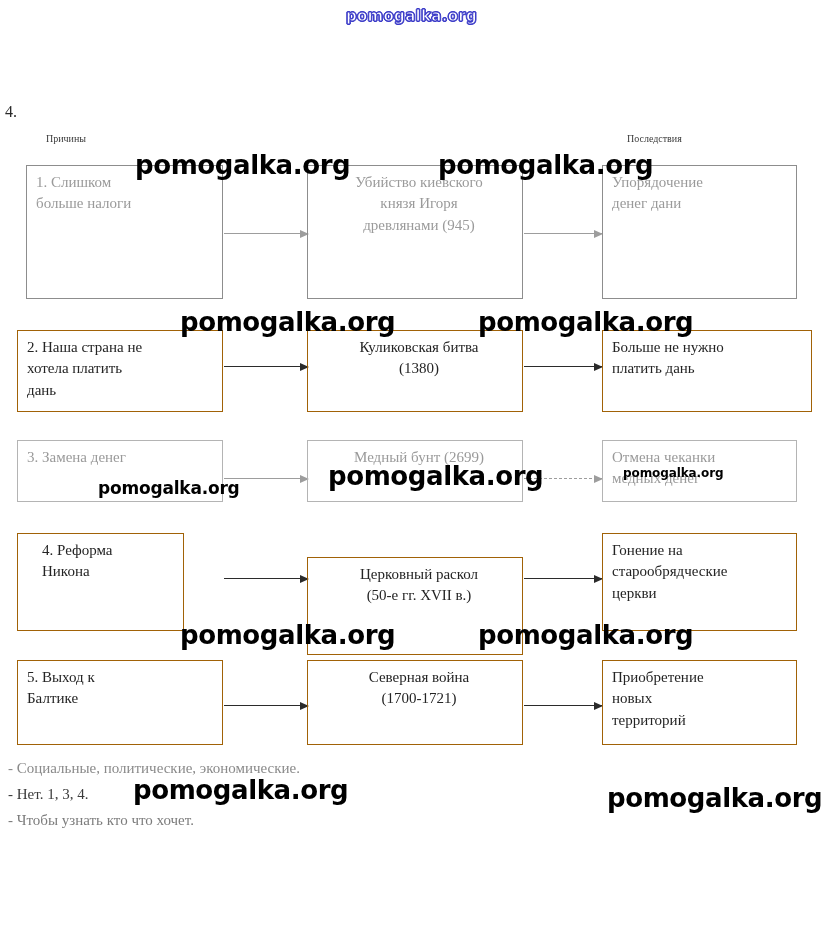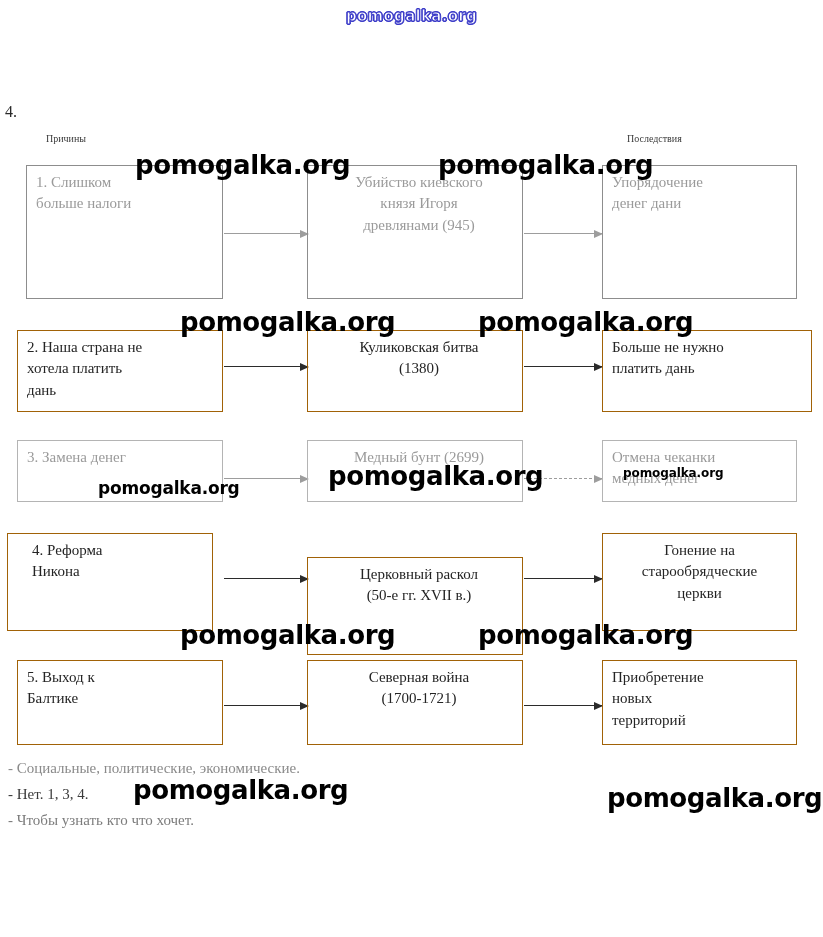--- a/index.html
+++ b/index.html
@@ -160,27 +160,27 @@
   <div class="node left" style="left:602px; top:330px; width:210px; height:82px;">Больше не нужно
 платить дань</div>
 
   <div class="node left faint ghost-border" style="left:17px; top:440px; width:206px; height:62px;">3. Замена  денег</div>
   <div class="arrow faint" style="left:224px; top:478px; width:84px;"></div>
   <div class="node center faint ghost-border" style="left:307px; top:440px; width:216px; height:62px;">Медный бунт (2699)</div>
   <div class="arrow faint dashed" style="left:524px; top:478px; width:78px;"></div>
   <div class="node left faint ghost-border" style="left:602px; top:440px; width:195px; height:62px;">Отмена чеканки
 медных денег</div>
 
-  <div class="node left" style="left:7px; top:533px; width:206px; height:98px;padding-left:24px;">4. Реформа
+  <div class="node left" style="left:17px; top:533px; width:167px; height:98px;padding-left:24px;">4. Реформа
 Никона</div>
   <div class="arrow" style="left:224px; top:578px; width:84px;"></div>
   <div class="node center" style="left:307px; top:533px; width:216px; height:98px;margin-top:24px;">Церковный раскол
 (50-е гг. XVII в.)</div>
   <div class="arrow" style="left:524px; top:578px; width:78px;"></div>
-  <div class="node left" style="left:602px; top:533px; width:195px; height:98px;text-align:center;">Гонение на
+  <div class="node left" style="left:602px; top:533px; width:195px; height:98px;">Гонение на
 старообрядческие
 церкви</div>
 
   <div class="node left" style="left:17px; top:660px; width:206px; height:85px;">5. Выход к
 Балтике</div>
   <div class="arrow" style="left:224px; top:705px; width:84px;"></div>
   <div class="node center" style="left:307px; top:660px; width:216px; height:85px;">Северная война
 (1700-1721)</div>
   <div class="arrow" style="left:524px; top:705px; width:78px;"></div>
   <div class="node left" style="left:602px; top:660px; width:195px; height:85px;">Приобретение

